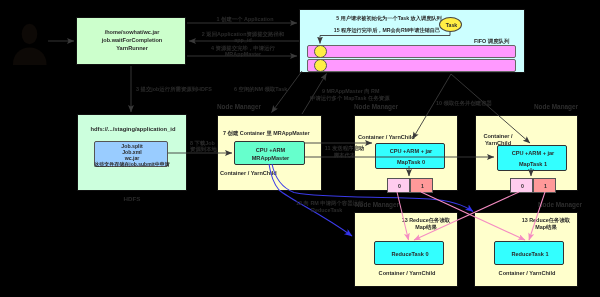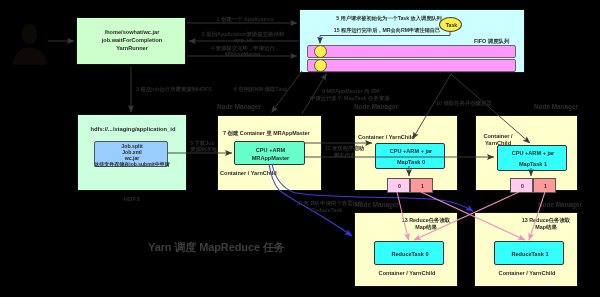--- a/index.html
+++ b/index.html
@@ -107,21 +107,20 @@
   <div class="lbl" style="left:538px;top:201px;font-size:6.4px;font-weight:bold;color:#2e2e2e;">Node Manager</div>
   <div class="box" style="left:474px;top:212px;width:104px;height:75px;background:#ffffcc;border:1px solid #111;">
     <div class="lbl ctr" style="left:26px;top:4px;width:90px;font-size:5.4px;font-weight:bold;">13 Reduce任务读取</div>
     <div class="lbl ctr" style="left:26px;top:11px;width:90px;font-size:5.4px;font-weight:bold;">Map结果</div>
     <div class="box" style="left:19px;top:28px;width:70px;height:24px;background:#33ffff;border:1px solid #333;border-radius:2px;">
       <div class="lbl ctr" style="left:0;top:9px;width:70px;font-size:5.6px;font-weight:bold;">ReduceTask 1</div>
     </div>
     <div class="lbl ctr" style="left:0;top:57px;width:104px;font-size:5.6px;font-weight:bold;">Container / YarnChild</div>
   </div>
 
-  <div class="lbl" style="left:148px;top:240.5px;font-size:11px;font-weight:bold;color:#3d3d3d;letter-spacing:-0.1px;">Yarn 调度 MapReduce 任务</div>
 
   <svg id="wires" viewBox="0 0 600 297">
     <defs>
       <marker id="ahDark" markerWidth="8" markerHeight="8" refX="7" refY="3" orient="auto" markerUnits="userSpaceOnUse">
         <path d="M0,0 L7.2,3 L0,6 L1.5,3 Z" fill="#3a3a3a"></path>
       </marker>
       <marker id="ahBlue" markerWidth="9" markerHeight="9" refX="7.6" refY="3.2" orient="auto" markerUnits="userSpaceOnUse">
         <path d="M0,0 L8,3.2 L0,6.4 L2,3.2 Z" fill="#3333ee"></path>
       </marker>
       <marker id="ahPink" markerWidth="8" markerHeight="8" refX="7" refY="3" orient="auto" markerUnits="userSpaceOnUse">

